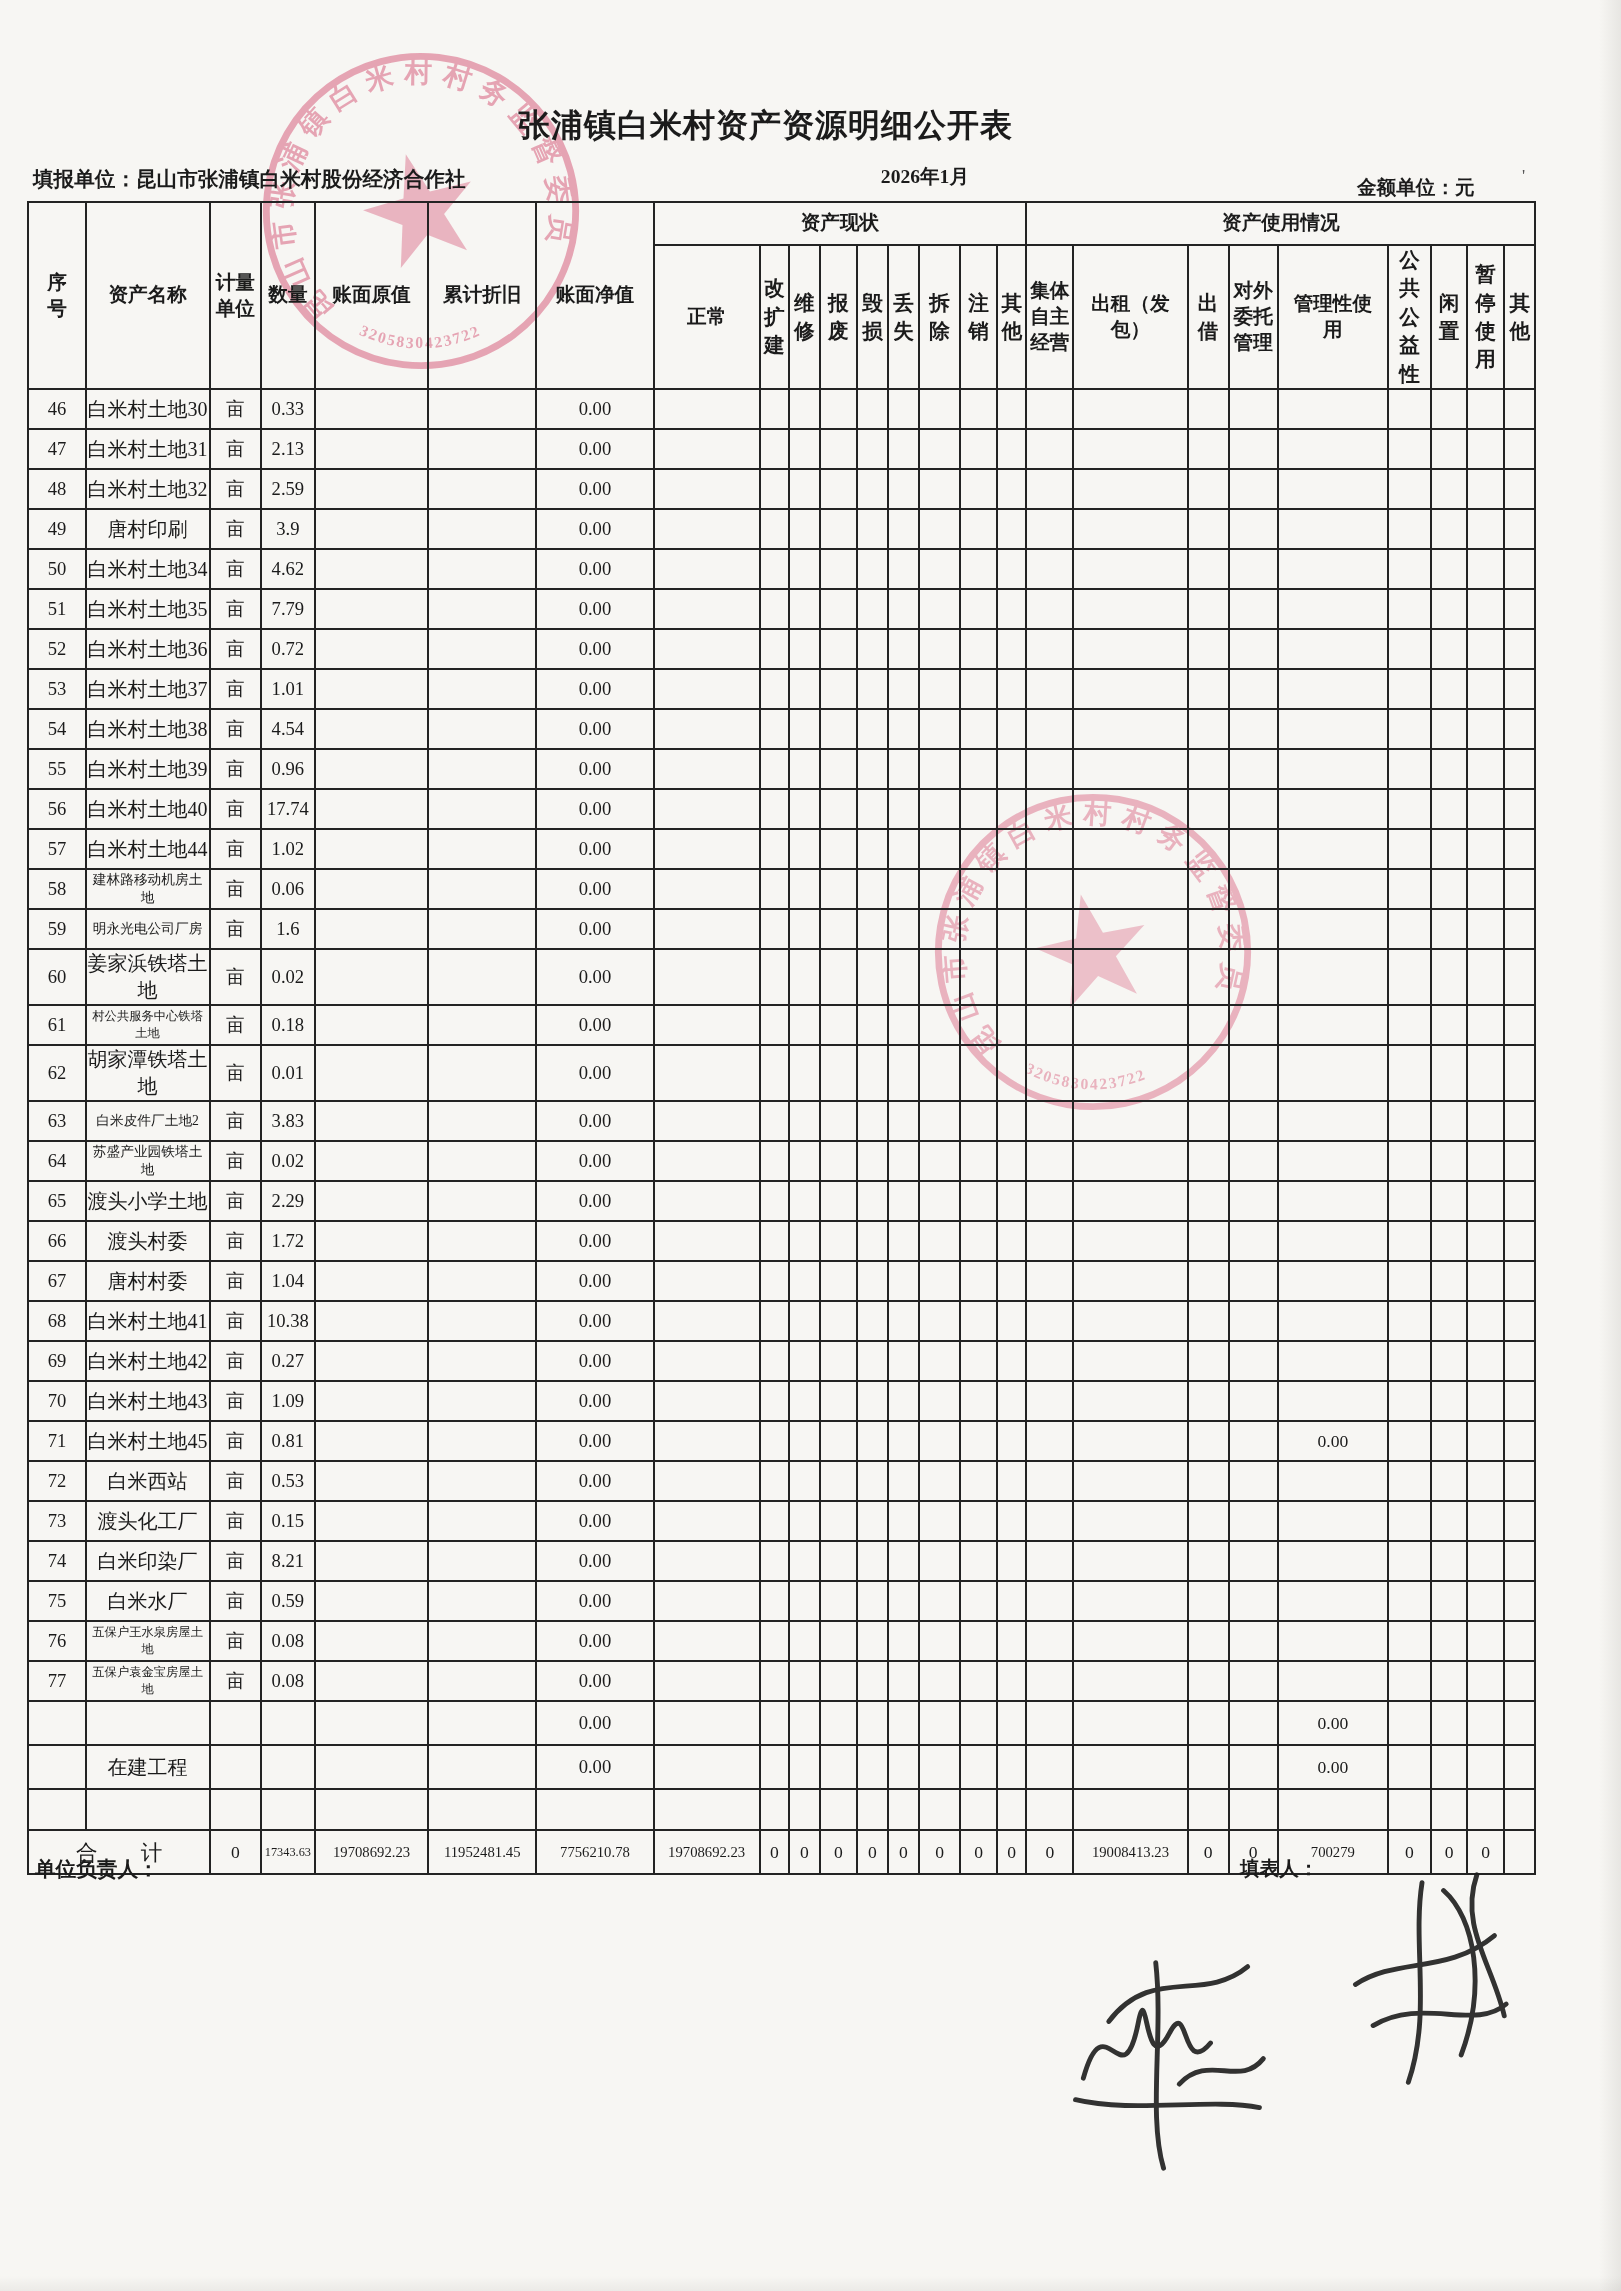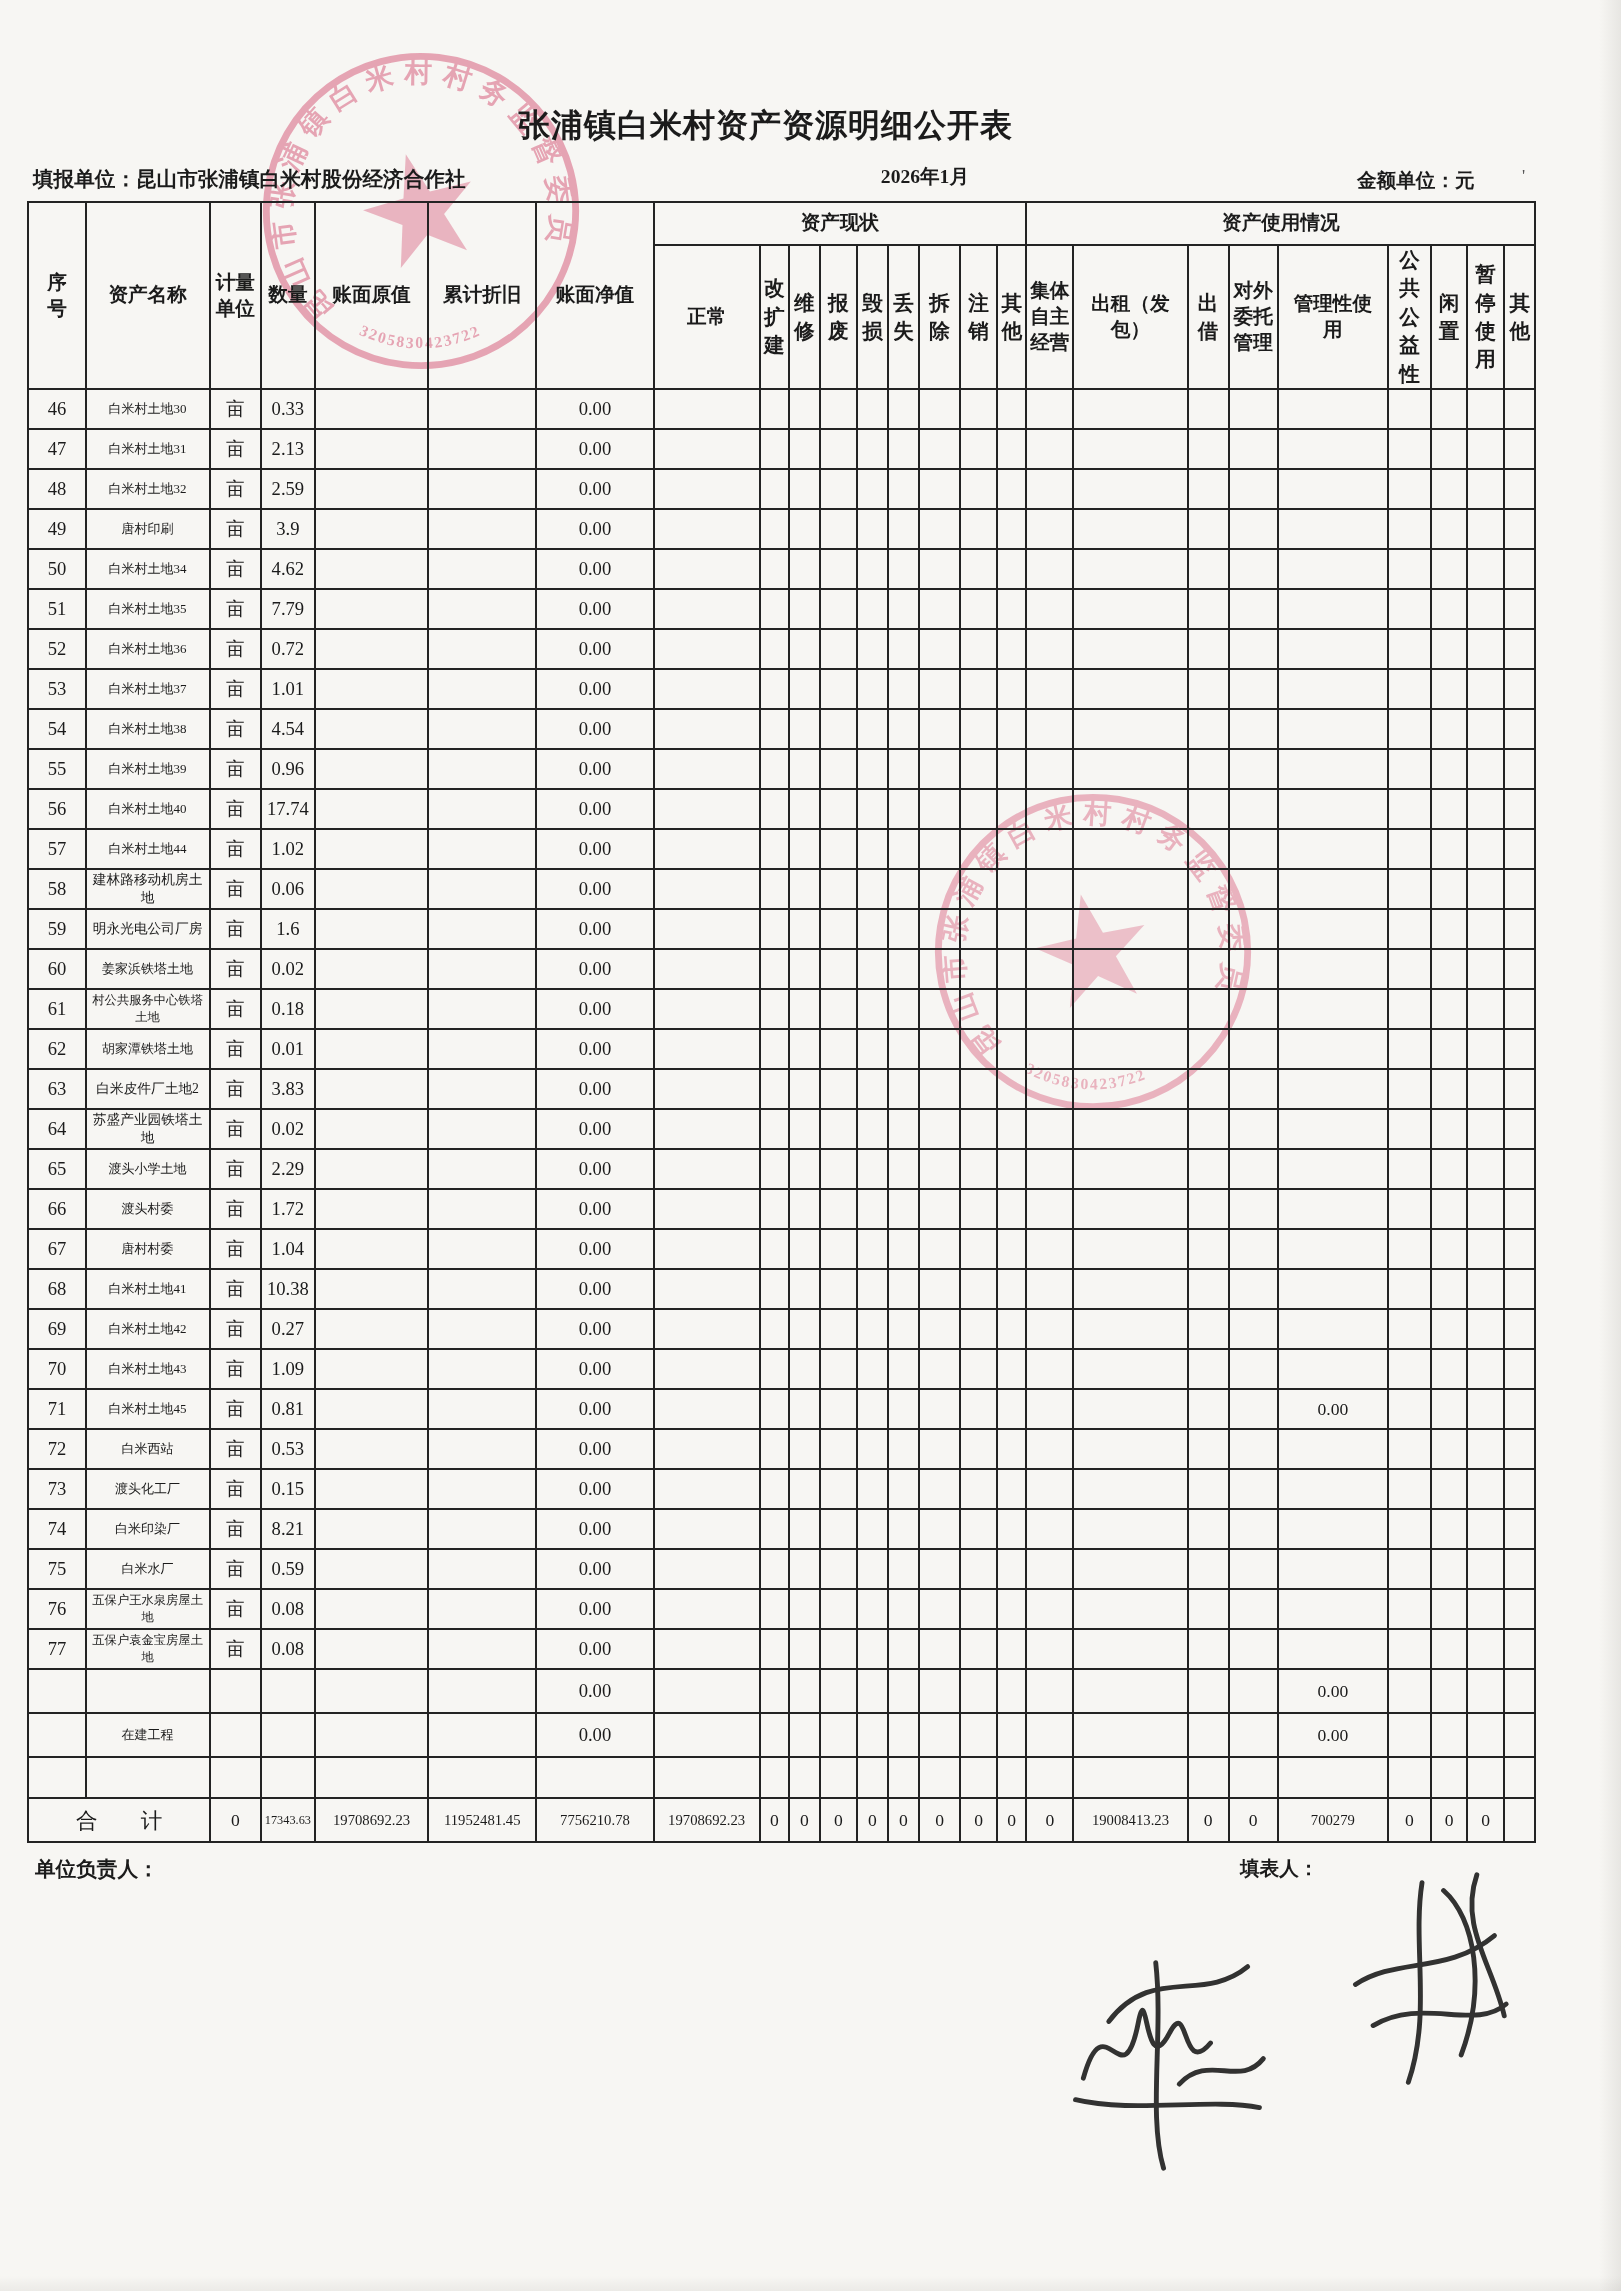--- a/index.html
+++ b/index.html
@@ -12,21 +12,21 @@
     font-family:"Liberation Serif","DejaVu Serif",serif;
     color:#1b1b1b;
   }
   .page-title{
     position:absolute;top:104px;left:0;width:1621px;
     text-align:center;transform:translateX(-45px);
     font-size:32px;font-weight:bold;letter-spacing:1px;
   }
   .meta-unit{position:absolute;left:33px;top:165px;font-size:20.6px;font-weight:bold;text-align:right;}
   .meta-period{position:absolute;left:763px;top:163px;width:206px;text-align:right;font-size:19.6px;font-weight:bold;}
-  .meta-amount{position:absolute;left:1357px;top:167px;font-size:19.6px;font-weight:bold;}
+  .meta-amount{position:absolute;left:1357px;top:174px;font-size:19.6px;font-weight:bold;}
   .stray-mark{position:absolute;left:1522px;top:165px;font-size:17.6px;color:#555;}
 
   table.asset{
     position:absolute;left:27.4px;top:201px;width:1509px;
     border-collapse:collapse;table-layout:fixed;
     border:2.9px solid #171717;
   }
   table.asset th,table.asset td{
     border:2px solid #232323;
     padding:0;overflow:hidden;
@@ -40,21 +40,21 @@
   th .w2{display:inline-block;width:43px;word-break:break-all;line-height:1.32;}
   th .v{display:inline-block;width:22.5px;word-break:break-all;font-size:20.6px;line-height:1.38;}
   th .wr{display:inline-block;width:88px;word-break:break-all;line-height:1.35;}
   th .h{display:inline-block;}
   tbody tr{height:40px;}
   tbody td{font-size:18.6px;}
   tr.r-blank{height:44px;}
   tr.r-wip{height:44px;}
   tr.r-gap{height:41px;}
   tr.r-total{height:44px;}
-  td.c-name{font-size:13px;}
+  td.c-name{font-size:20px;}
   td.nm-m{font-size:13.7px;}
   td.nm-s{font-size:12.3px;border-radius:17px;}
   td.c-net{text-align:right;padding-right:15.7px;}
   td.c-mgmt{font-size:17.6px;}
   td.t-label{font-size:21.6px;font-weight:bold;}
   td.t-num{font-size:14.7px;}
   td.t-qty{font-size:12.3px;}
   td.t-z{font-size:17.6px;}
 
   .foot-left{position:absolute;left:35px;top:1855px;font-size:20.6px;font-weight:bold;font-family:Liberation Serif, serif;}

